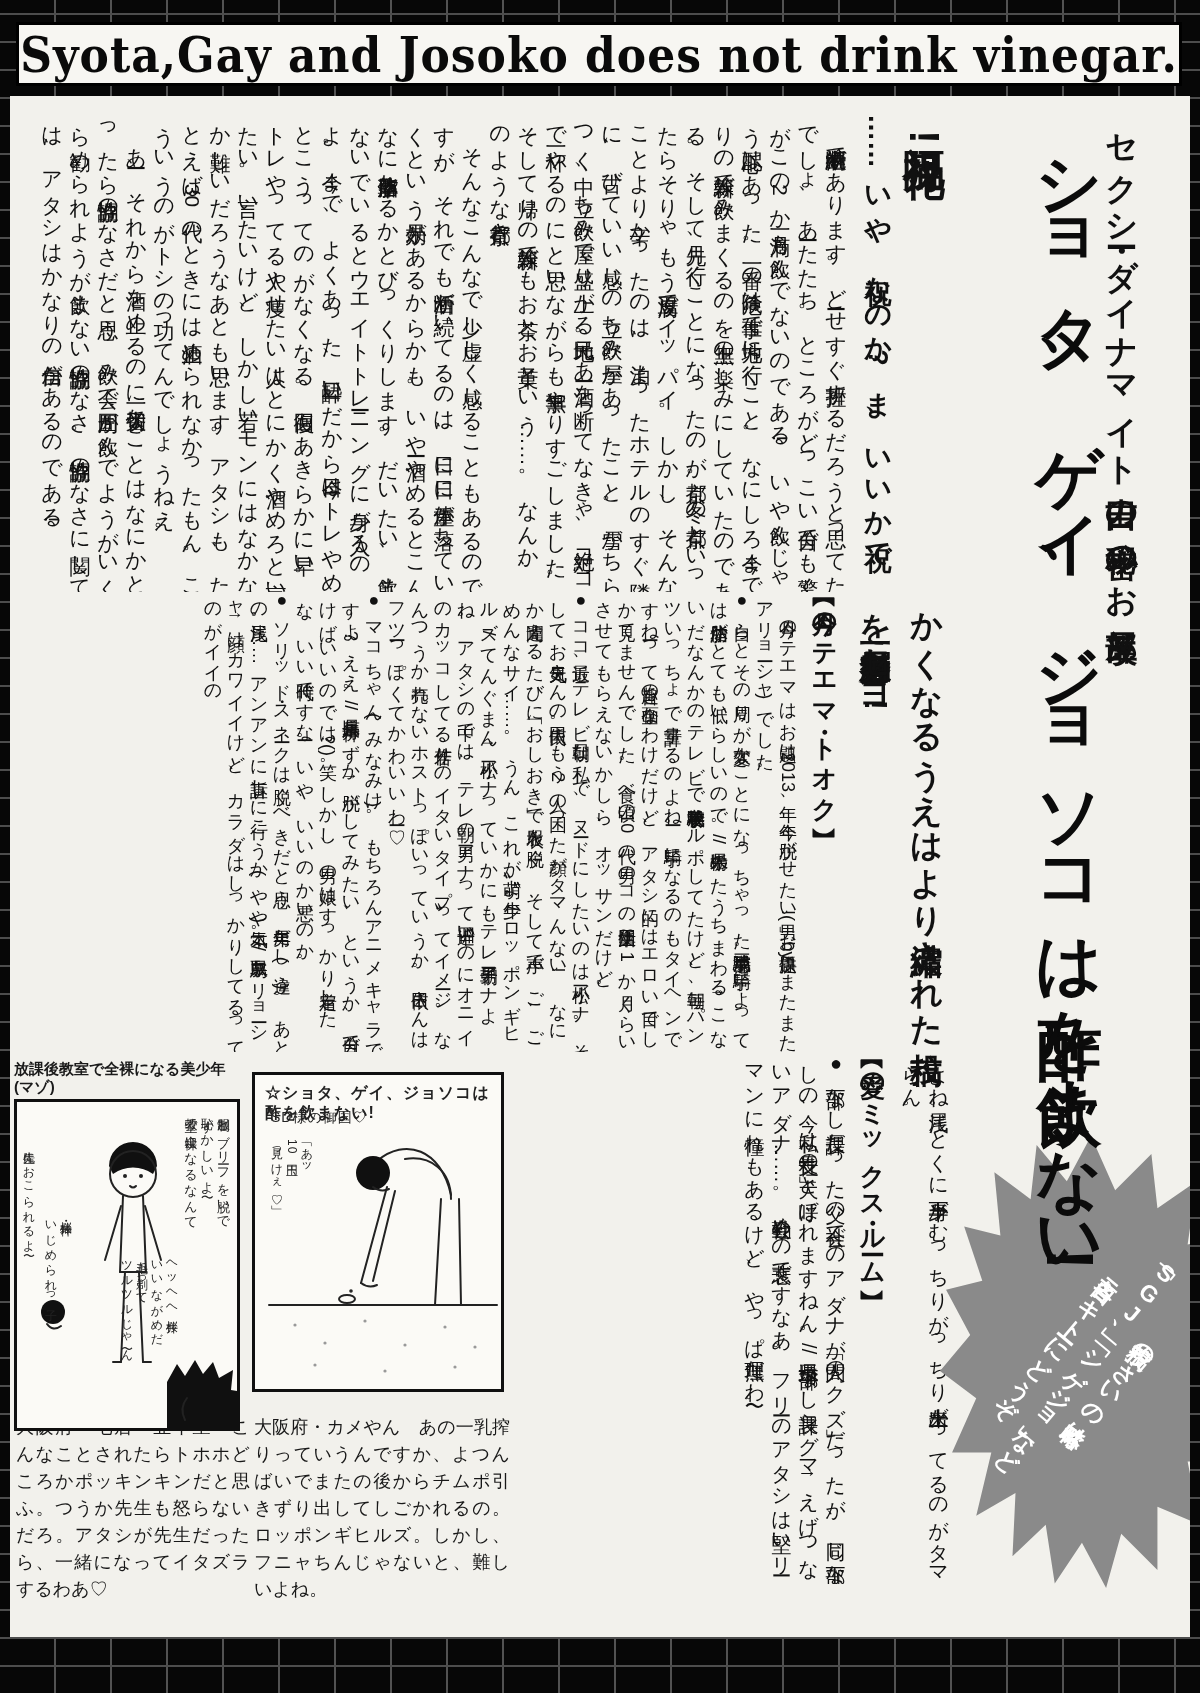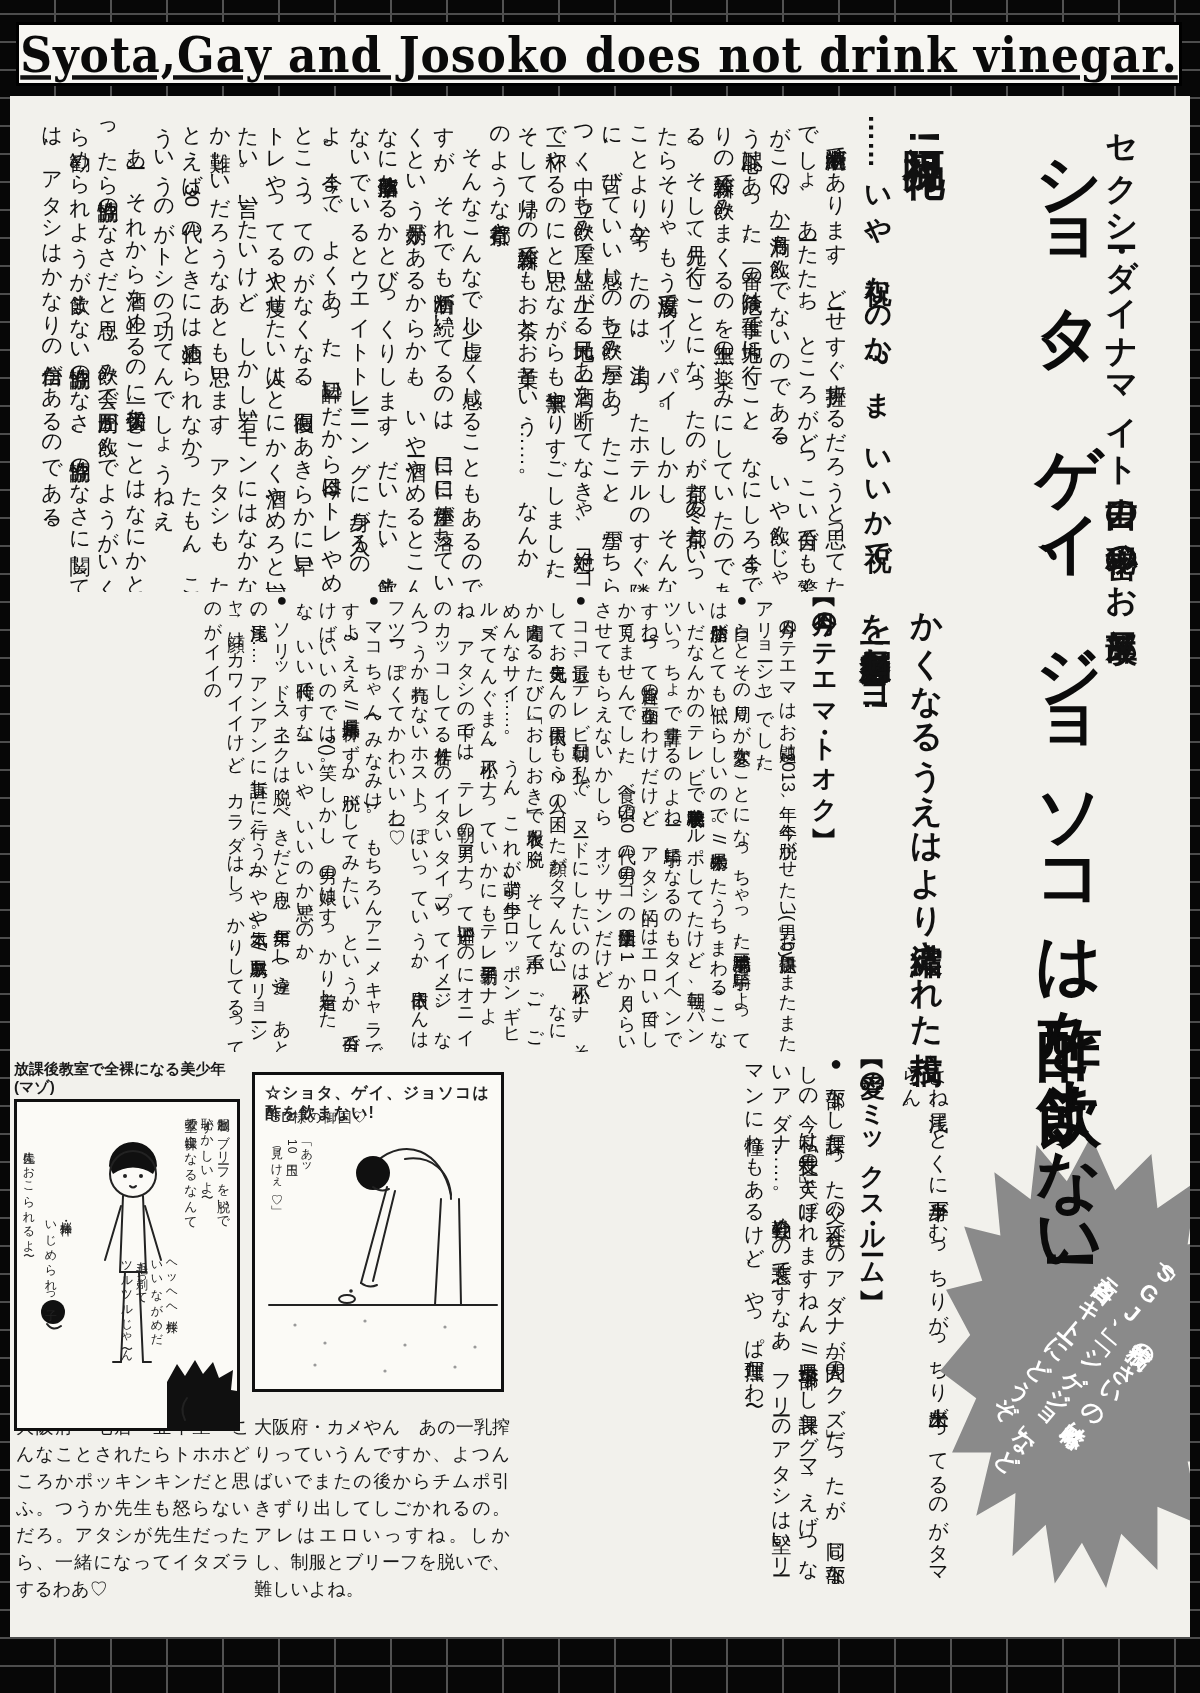--- a/index.html
+++ b/index.html
@@ -17,21 +17,20 @@
     background-color:#070707;
     background-image:
       repeating-linear-gradient(0deg, transparent 0 26px, #4d4d4d 26px 28px),
       repeating-linear-gradient(90deg, transparent 0 54px, #525252 54px 56px);
   }
   .banner-plaque {
     position:absolute; left:16px; right:18px; top:22px; height:64px;
     background:#f7f6f2; border:3px solid #000;
     display:flex; align-items:center; justify-content:center;
     z-index:5;
-    text-decoration:underline;
   }
   .banner-text {
     font-family:"DejaVu Serif", serif;
     font-weight:bold; font-size:44px; color:#0a0a0a;
     transform:scaleY(1.12); letter-spacing:1px; white-space:nowrap;
   }
   .content {
     position:absolute; left:10px; right:10px; top:96px; bottom:56px;
     background:#f2f1ec; overflow:hidden;
   }
@@ -213,16 +212,16 @@
           <path class="ln" d="M106,208 q8,6 16,2"></path>
           <circle class="ln" cx="96" cy="216" r="0.8"></circle>
           <ellipse class="ln" cx="92" cy="224" rx="8" ry="4"></ellipse>
           <path class="ln" d="M186,124 L180,230 M204,124 L206,230"></path>
           <path class="ln" d="M180,230 h-14 M206,230 h14"></path>
         </svg>
       </div>
     </div>
 
     <div class="caption caption-1">大阪府・毛居・亜十里　こんなことされたらトホホどころかポッキンキンだと思ふ。つうか先生も怒らないだろ。アタシが先生だったら、一緒になってイタズラするわあ♡</div>
-    <div class="caption caption-2">大阪府・カメやん　あの一乳搾りっていうんですか、よつんばいでまたの後からチムポ引きずり出してしごかれるの。アレはエロいっすね。しかし、制服とブリーフを脱いで、難しいよね。</div>
+    <div class="caption caption-2">大阪府・カメやん　あの一乳搾りっていうんですか、よつんばいでまたの後からチムポ引きずり出してしごかれるの。ロッポンギヒルズ。しかし、フニャちんじゃないと、難しいよね。</div>
 
   </div>
 </div>
 
 </body></html>

